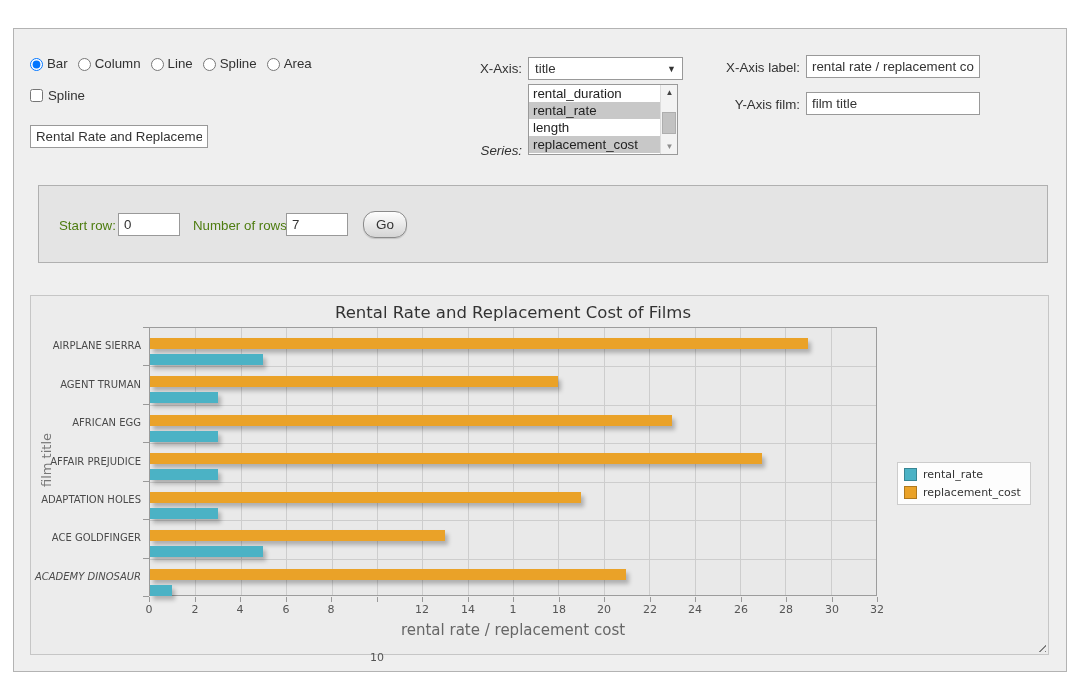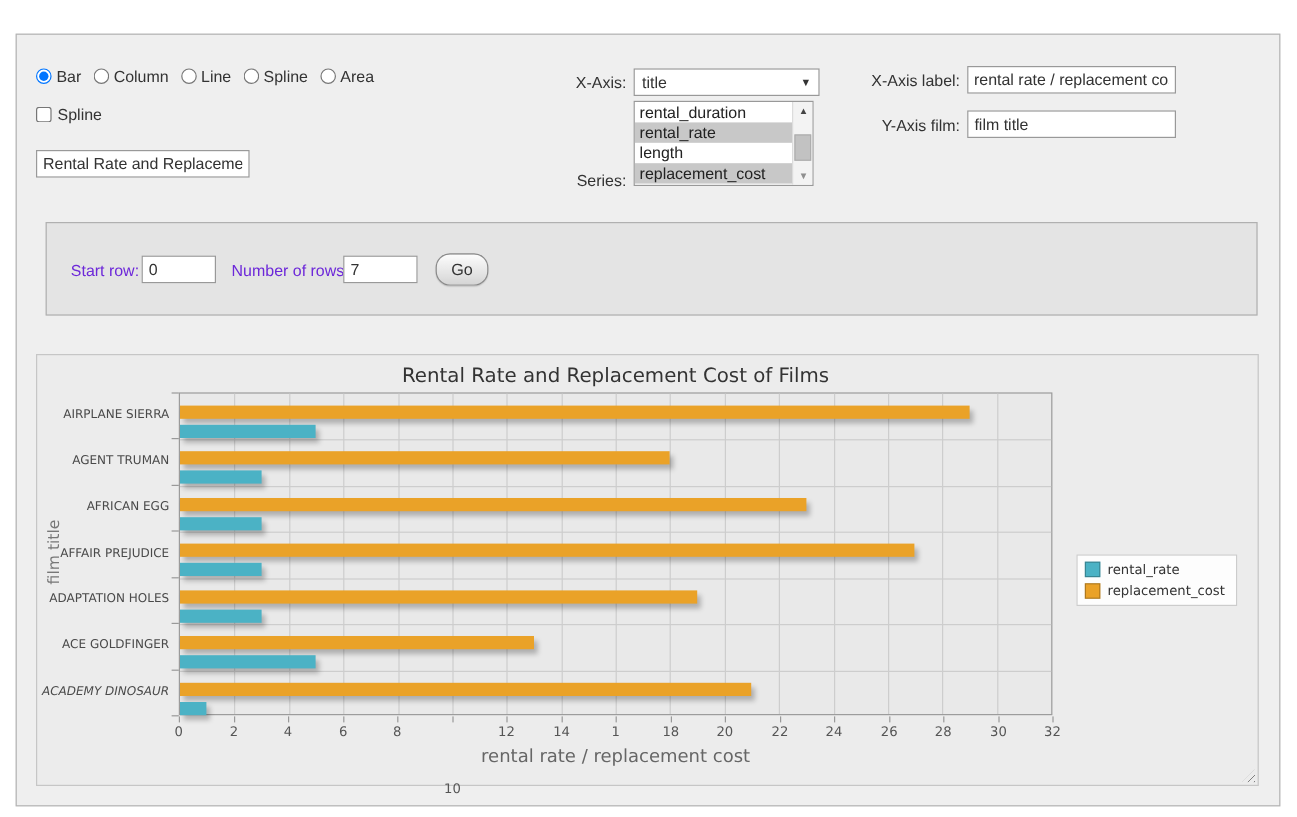--- a/index.html
+++ b/index.html
@@ -6,32 +6,32 @@
   html,body { width:1081px; height:681px; background:#fff; overflow:hidden;
               font-family:"Liberation Sans", sans-serif; font-size:13.3px; color:#333; }
 
   .fs { position:absolute; left:13px; top:28px; width:1054px; height:644px;
         background:#efefef; border:1px solid #b3b3b3; }
   .fs-legend { position:absolute; left:15px; top:-21px; background:#fff;
         border:1px solid #8f8f8f; padding:5px 13px; font-weight:bold; color:#333;
         box-shadow:2px 2px 3px rgba(0,0,0,.28); z-index:5; }
 
   .radio-row { position:absolute; left:16px; top:27px; display:flex; align-items:center; }
-  .radio-item { display:flex; align-items:center; margin-right:10px; cursor:default; }
+  .radio-item { display:flex; align-items:flex-end; margin-right:10px; cursor:default; }
   .radio-item input { margin-right:4px; }
   .stacked-row { position:absolute; left:16px; top:59px; display:flex; align-items:center; }
   .stacked-row input { margin-right:5px; }
 
   .inp { background:#fff; border:1px solid #999; height:23px; padding:2px 5px;
          font-family:"Liberation Sans", sans-serif; font-size:13.3px; color:#333; }
   .title-input { position:absolute; left:16px; top:96px; width:178px; }
 
   .lbl { position:absolute; text-align:right; color:#333; }
   .xaxis-lbl  { left:400px; top:32px; width:108px; }
-  .series-lbl { left:400px; top:114px; width:108px; }
+  .series-lbl { left:400px; top:114px; width:108px;font-style:italic; }
   .xal { left:640px; top:31px; width:146px; }
   .yal { left:640px; top:68px; width:146px; }
   .xai { position:absolute; left:792px; top:26px; width:174px; }
   .yai { position:absolute; left:792px; top:63px; width:174px; }
 
   .select { position:absolute; left:514px; top:28px; width:155px; height:23px;
             background:#fff; border:1px solid #999; display:flex; align-items:center; }
   .select .val { padding-left:6px; flex:1; }
   .sel-arrow { font-size:9px; color:#333; padding-right:6px; }
 
@@ -43,21 +43,21 @@
   .sb { position:relative; width:17px; background:#f3f3f3; border-left:1px solid #dcdcdc; }
   .sb-btn { position:absolute; left:0; width:17px; height:15px; font-size:8px;
             display:flex; align-items:center; justify-content:center; }
   .sb-btn.up { top:0; color:#444; }
   .sb-btn.down { bottom:0; color:#8f8f8f; }
   .sb-thumb { position:absolute; left:1px; top:27px; width:14px; height:22px;
               background:#c2c2c2; border:1px solid #aeaeae; }
 
   .panel1 { position:absolute; left:24px; top:156px; width:1010px; height:78px;
             background:#e4e4e4; border:1px solid #b0b0b0; }
-  .p1-lbl { position:absolute; top:32px; color:#6d28d9; }
+  .p1-lbl { position:absolute; top:32px; color:#4d7c0f; }
   .start-lbl { left:20px; }
   .rows-lbl { left:154px; }
   .start-inp { position:absolute; left:79px; top:27px; width:62px; }
   .rows-inp  { position:absolute; left:247px; top:27px; width:62px; }
   .go-btn { position:absolute; left:324px; top:25px; height:27px; padding:0 12px;
             border-radius:12px; border:1px solid #8a8a8a; color:#333; font-size:13.5px;
             font-family:"Liberation Sans", sans-serif;
             background:linear-gradient(#fdfdfd,#d5d5d5); box-shadow:0 1px 1px rgba(0,0,0,.15); }
 
   .chart-panel { position:absolute; left:16px; top:266px; width:1019px; height:360px;

